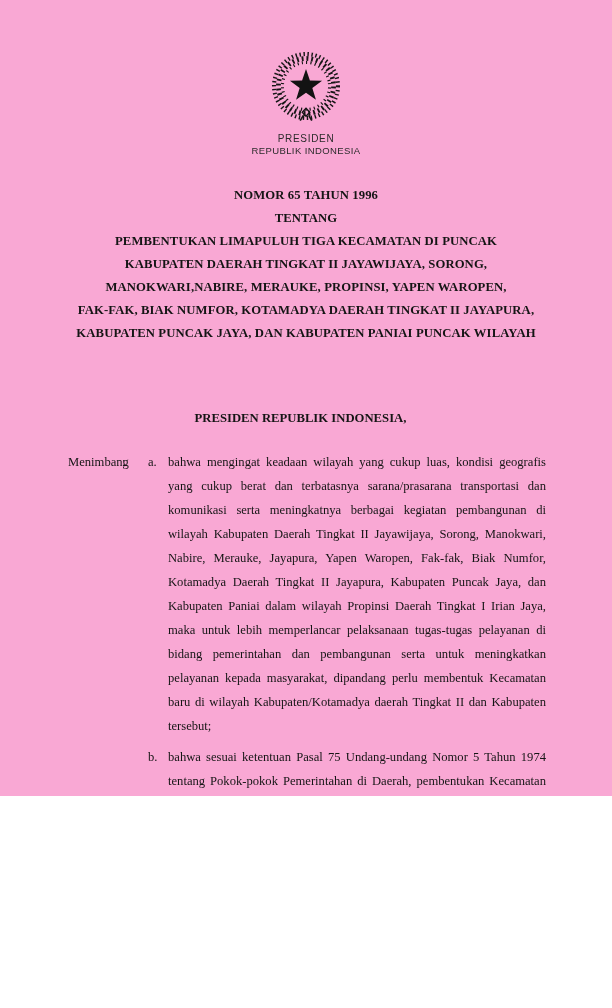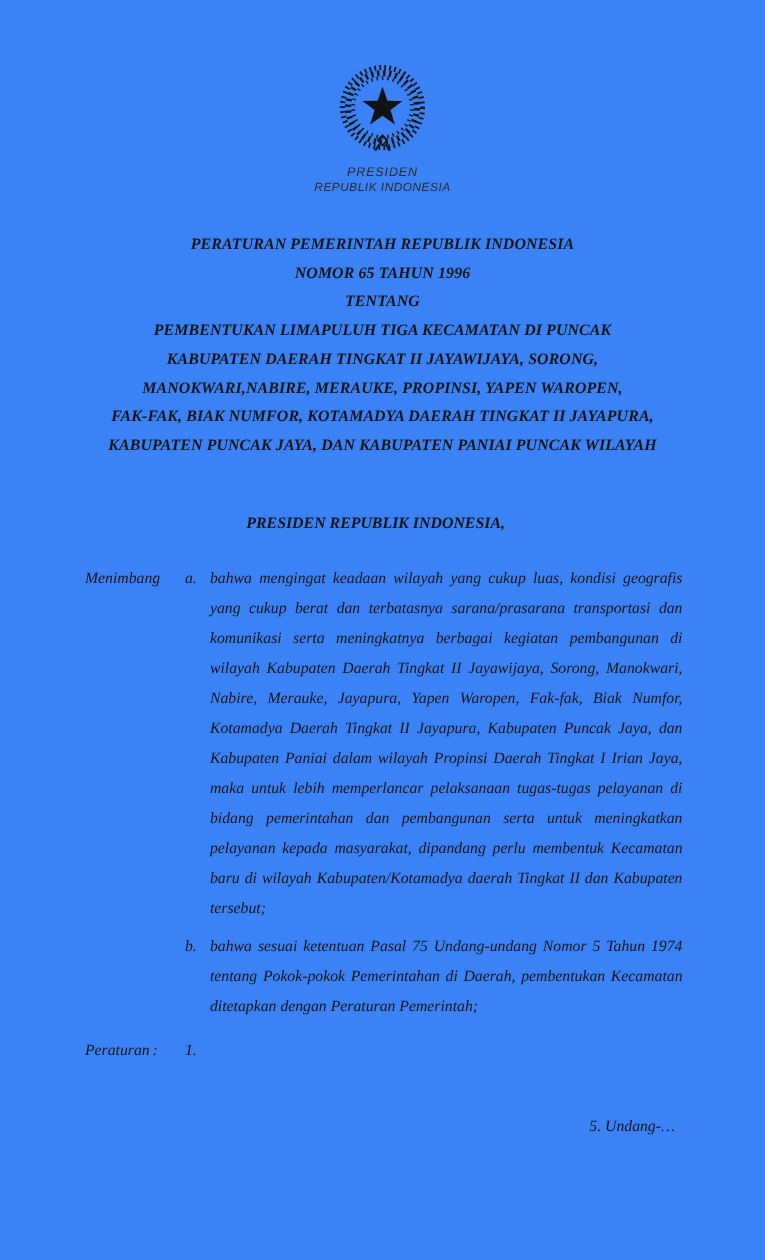--- a/index.html
+++ b/index.html
@@ -1,24 +1,23 @@
 <!DOCTYPE html>
 <html><head>
 <meta charset="utf-8">
 <style>
   html, body { margin: 0; padding: 0; background: #ffffff; }
   .page {
     position: relative;
     width: 612px;
-    height: 1008px;
-    background: #3b82f6;
+    height: 796px;
+    background: #f9a8d4;
     font-family: "Liberation Serif", serif;
     color: #151515;
     overflow: hidden;
-    font-style: italic;
   }
 
   
   .emblem-block {
     position: absolute;
     top: 46px;
     left: 0;
     right: 0;
     text-align: center;
   }
@@ -105,21 +104,20 @@
       <path d="M0,25 L4.2,29.5 L0,34 L-4.2,29.5 Z" fill="none" stroke="#161616" stroke-width="1.6"></path>
       <path d="M-3,33 L-6.5,39 M3,33 L6.5,39" stroke="#161616" stroke-width="1.8" fill="none"></path>
 
       <polygon fill="#131313" points="0,-19 4.41,-6.07 18.07,-5.87 7.13,2.32 11.17,15.37 0,7.5 -11.17,15.37 -7.13,2.32 -18.07,-5.87 -4.41,-6.07"></polygon>
     </svg>
     <div class="org-line1">PRESIDEN</div>
     <div class="org-line2">REPUBLIK INDONESIA</div>
   </div>
 
   <div class="title-block">
-    <div>PERATURAN PEMERINTAH REPUBLIK INDONESIA</div>
     <div>NOMOR 65 TAHUN 1996</div>
     <div>TENTANG</div>
     <div>PEMBENTUKAN LIMAPULUH TIGA KECAMATAN DI PUNCAK</div>
     <div>KABUPATEN DAERAH TINGKAT II JAYAWIJAYA, SORONG,</div>
     <div>MANOKWARI,NABIRE, MERAUKE, PROPINSI, YAPEN WAROPEN,</div>
     <div>FAK-FAK, BIAK NUMFOR, KOTAMADYA DAERAH TINGKAT II JAYAPURA,</div>
     <div>KABUPATEN PUNCAK JAYA, DAN KABUPATEN PANIAI PUNCAK WILAYAH</div>
   </div>
 
   <div class="salutation">PRESIDEN REPUBLIK INDONESIA,</div>

